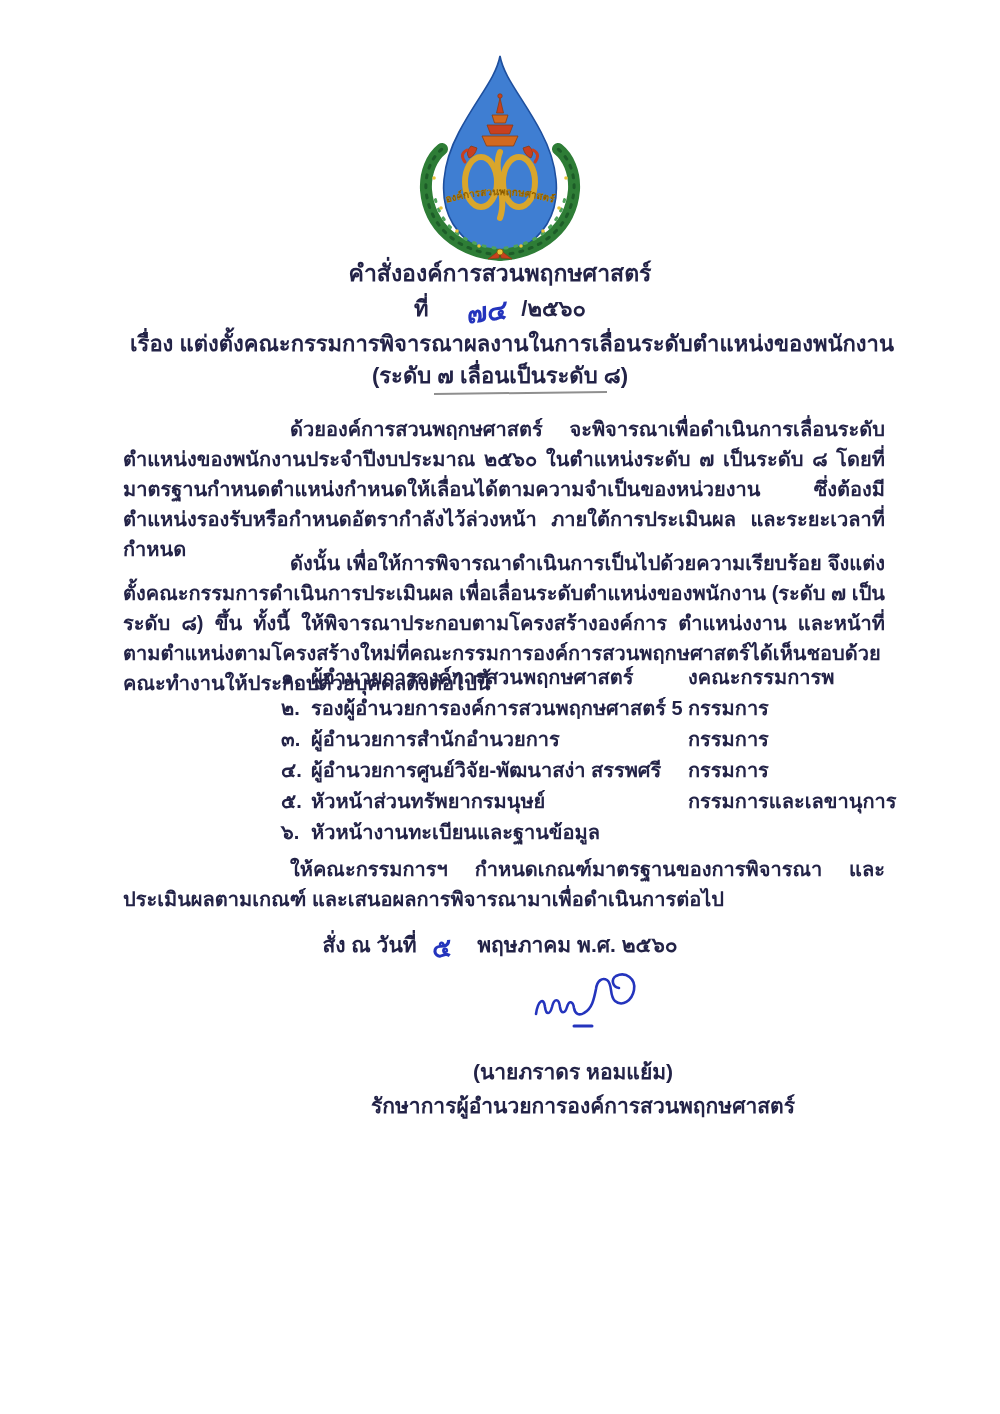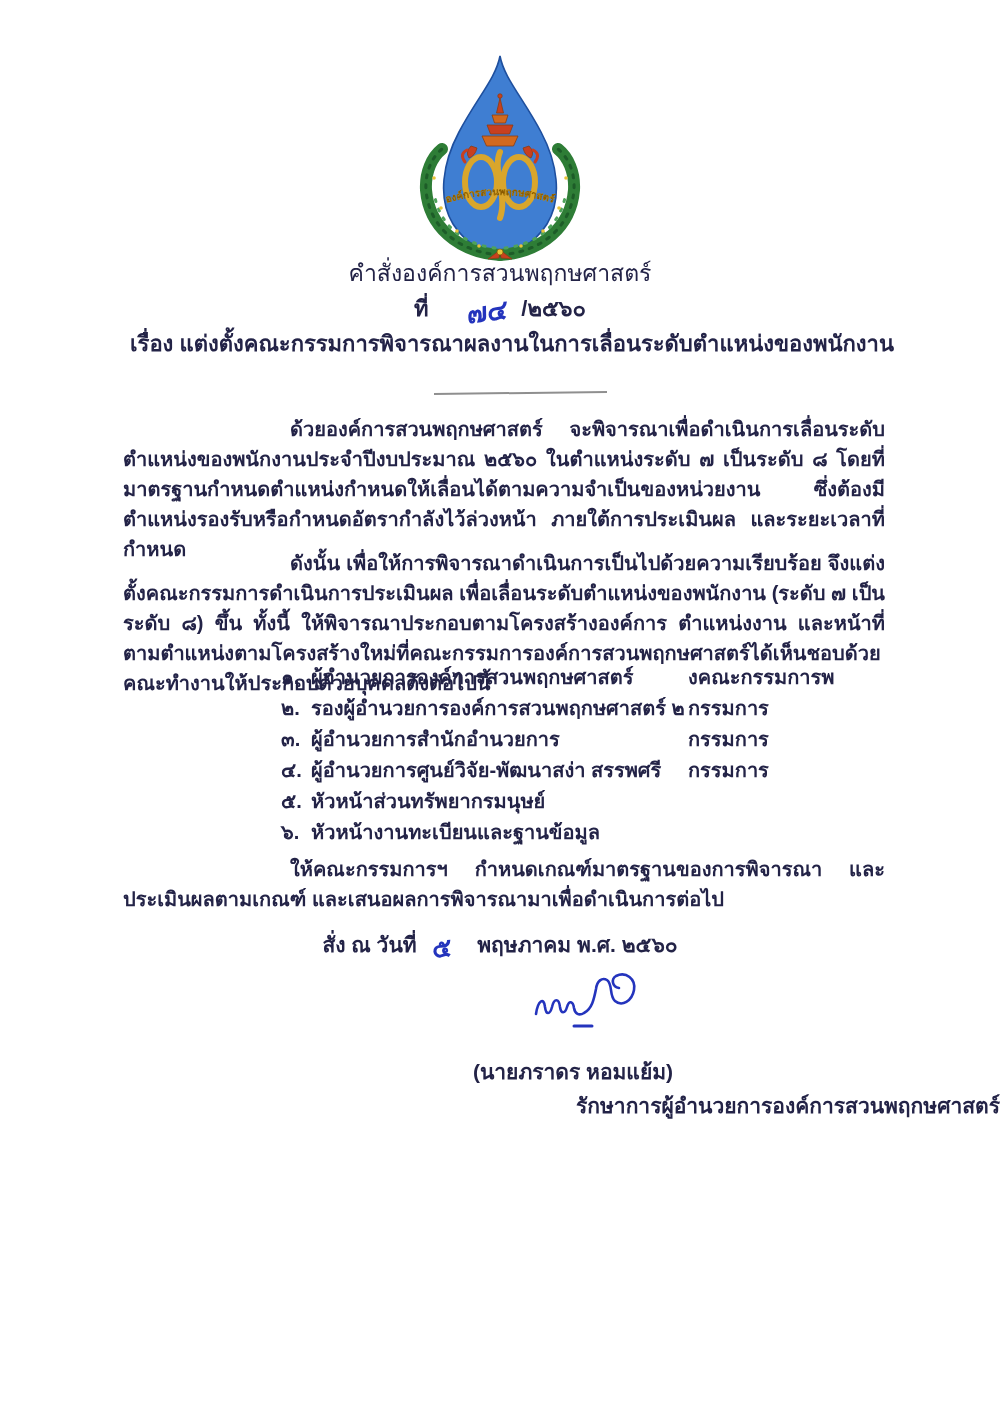--- a/index.html
+++ b/index.html
@@ -6,21 +6,21 @@
   .page{
     position:relative;
     width:1000px;height:1414px;
     background:#ffffff;
     font-family:"Liberation Sans","DejaVu Sans",sans-serif;
     color:#232347;
     overflow:hidden;
   }
   .abs{position:absolute;}
   .center-line{left:0;width:1000px;text-align:center;white-space:nowrap;}
-  .doc-title{top:255px;font-size:23px;font-weight:400;}
+  .doc-title{top:255px;font-size:23px;font-weight:700;}
   .order-line{top:291px;display:flex;justify-content:center;align-items:flex-end;gap:0;font-size:22px;font-weight:700;}
   .order-prefix{margin-right:38px;}
   .hand{color:#2434bd;font-weight:600;}
   .order-hand{font-size:27px;transform:rotate(-7deg) skewX(-6deg);display:inline-block;margin-right:14px;line-height:1;}
   .order-suffix{}
   .subject1{top:326px;font-size:22px;font-weight:700;padding-left:12px;}
   .subject2{top:358px;font-size:22px;font-weight:700;}
   .divider{left:434px;top:392px;width:173px;height:2px;background:#8f8f8f;transform:rotate(-0.6deg);}
   .bodycol{left:123px;width:762px;font-size:20px;font-weight:600;line-height:30px;text-align:justify;}
   .para{margin:0;text-indent:167px;}
@@ -30,21 +30,21 @@
   .crow{display:flex;height:31px;align-items:flex-start;font-size:20px;font-weight:600;line-height:26px;}
   .cno{width:30px;flex:0 0 auto;}
   .cpos{width:377px;flex:0 0 auto;}
   .crole{flex:1;}
   .closing{top:854px;}
   .date-line{top:928px;display:flex;justify-content:center;align-items:flex-end;font-size:21px;font-weight:700;}
   .date-prefix{margin-right:15px;}
   .date-hand{font-size:26px;transform:rotate(-5deg);display:inline-block;margin-right:26px;line-height:1;}
   .sig-svg{left:528px;top:964px;}
   .signer-name{left:156px;width:834px;top:1055px;text-align:center;font-size:21px;font-weight:700;white-space:nowrap;}
-  .signer-pos{left:166px;width:834px;top:1089px;text-align:right;font-size:21px;font-weight:700;white-space:nowrap;}
+  .signer-pos{left:166px;width:834px;top:1089px;text-align:center;font-size:21px;font-weight:700;white-space:nowrap;}
   .emblem-svg{left:405px;top:50px;}
 </style>
 </head>
 <body>
 
 <div class="page">
 
   <svg class="abs emblem-svg" width="190" height="215" viewBox="0 0 190 215">
 
     <path d="M95 6 C99 28 118 48 136 82 C152 112 158 148 142 174 C128 196 108 203 95 203 C82 203 62 196 48 174 C32 148 38 112 54 82 C72 48 91 28 95 6 Z" fill="#3f7ed2" stroke="#1e4f9e" stroke-width="1.6"></path>
@@ -102,55 +102,57 @@
 
   <div class="abs center-line doc-title">คำสั่งองค์การสวนพฤกษศาสตร์</div>
 
   <div class="abs center-line order-line" style="left:0;width:1000px;">
     <span class="order-prefix">ที่</span>
     <span class="hand order-hand">๗๔</span>
     <span class="order-suffix">/๒๕๖๐</span>
   </div>
 
   <div class="abs center-line subject1">เรื่อง  แต่งตั้งคณะกรรมการพิจารณาผลงานในการเลื่อนระดับตำแหน่งของพนักงาน</div>
+  <div class="abs center-line subject2">(ระดับ ๗ เลื่อนเป็นระดับ ๘)</div>
 
   <div class="abs divider"></div>
 
   <div class="abs bodycol p1">
     <p class="para">ด้วยองค์การสวนพฤกษศาสตร์ จะพิจารณาเพื่อดำเนินการเลื่อนระดับตำแหน่งของพนักงานประจำปีงบประมาณ ๒๕๖๐  ในตำแหน่งระดับ ๗ เป็นระดับ ๘  โดยที่มาตรฐานกำหนดตำแหน่งกำหนดให้เลื่อนได้ตามความจำเป็นของหน่วยงาน ซึ่งต้องมีตำแหน่งรองรับหรือกำหนดอัตรากำลังไว้ล่วงหน้า ภายใต้การประเมินผล และระยะเวลาที่กำหนด</p>
   </div>
 
   <div class="abs bodycol p2">
     <p class="para">ดังนั้น เพื่อให้การพิจารณาดำเนินการเป็นไปด้วยความเรียบร้อย จึงแต่งตั้งคณะกรรมการดำเนินการประเมินผล เพื่อเลื่อนระดับตำแหน่งของพนักงาน (ระดับ ๗ เป็นระดับ ๘)  ขึ้น ทั้งนี้ ให้พิจารณาประกอบตามโครงสร้างองค์การ ตำแหน่งงาน และหน้าที่ตามตำแหน่งตามโครงสร้างใหม่ที่คณะกรรมการองค์การสวนพฤกษศาสตร์ได้เห็นชอบด้วย คณะทำงานให้ประกอบด้วยบุคคลดังต่อไปนี้</p>
   </div>
 
   <div class="abs committee">
     <div class="crow">
       <span class="cno">๑.</span>
       <span class="cpos">ผู้อำนวยการองค์การสวนพฤกษศาสตร์</span>
       <span class="crole">งคณะกรรมการพ</span>
     </div>
     <div class="crow">
       <span class="cno">๒.</span>
-      <span class="cpos">รองผู้อำนวยการองค์การสวนพฤกษศาสตร์  ๒</span>
+      <span class="cpos">รองผู้อำนวยการองค์การสวนพฤกษศาสตร์  5</span>
       <span class="crole">กรรมการ</span>
     </div>
     <div class="crow">
       <span class="cno">๓.</span>
       <span class="cpos">ผู้อำนวยการสำนักอำนวยการ</span>
       <span class="crole">กรรมการ</span>
     </div>
     <div class="crow">
       <span class="cno">๔.</span>
       <span class="cpos">ผู้อำนวยการศูนย์วิจัย-พัฒนาสง่า  สรรพศรี</span>
       <span class="crole">กรรมการ</span>
     </div>
     <div class="crow">
       <span class="cno">๕.</span>
       <span class="cpos">หัวหน้าส่วนทรัพยากรมนุษย์</span>
+      <span class="crole">กรรมการและเลขานุการ</span>
     </div>
     <div class="crow">
       <span class="cno">๖.</span>
       <span class="cpos">หัวหน้างานทะเบียนและฐานข้อมูล</span>
     </div>
   </div>
 
   <div class="abs bodycol closing">
     <p class="para">ให้คณะกรรมการฯ กำหนดเกณฑ์มาตรฐานของการพิจารณา และประเมินผลตามเกณฑ์ และเสนอผลการพิจารณามาเพื่อดำเนินการต่อไป</p>
   </div>

